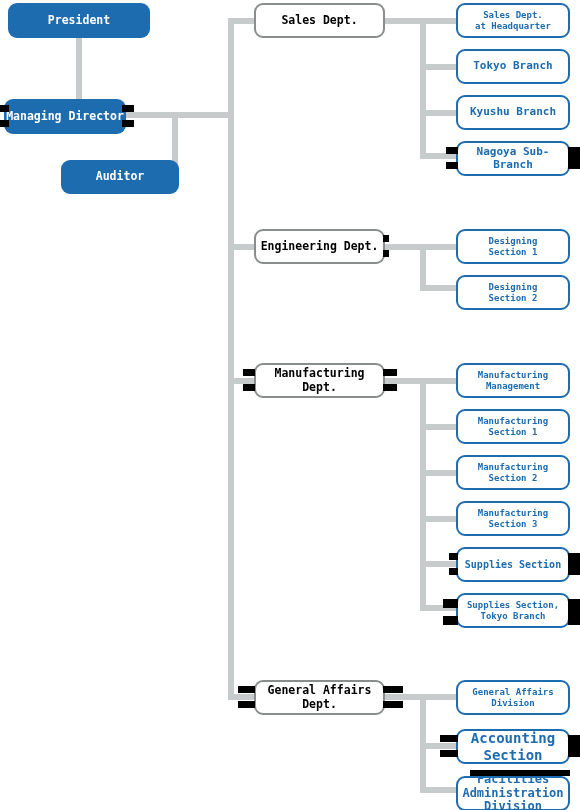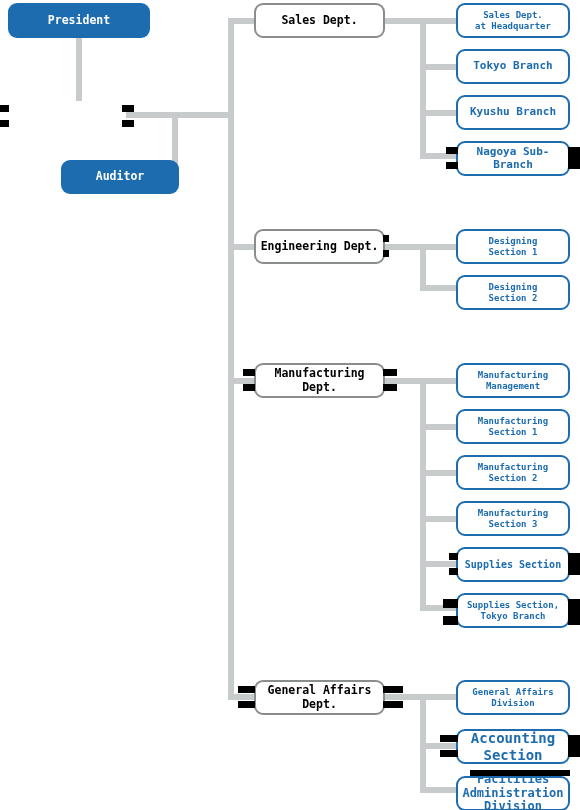--- a/index.html
+++ b/index.html
@@ -116,20 +116,21 @@
   <div class="line" style="left:420px; top:605px; width:38px; height:6px;"></div>
 
   <div class="line" style="left:385px; top:694px; width:41px; height:6px;"></div>
   <div class="line" style="left:420px; top:694px; width:6px; height:99px;"></div>
   <div class="line" style="left:420px; top:694px; width:38px; height:6px;"></div>
   <div class="line" style="left:420px; top:743px; width:38px; height:6px;"></div>
   <div class="line" style="left:420px; top:787px; width:38px; height:6px;"></div>
 
   <div class="node exec" style="left:8px; top:3px; width:142px; height:35px;">President</div>
 
+  <div class="node exec" style="left:4px; top:99px; width:122px; height:35px;">Managing Director</div>
 
   <div class="node exec" style="left:33px; top:160px; width:118px; height:34px;margin-left:28px;">Auditor</div>
 
   <div class="node dept" style="left:254px; top:3px; width:131px; height:35px;">Sales Dept.</div>
 
   <div class="node dept" style="left:254px; top:363px; width:131px; height:35px;">Manufacturing Dept.</div>
 
   <div class="node dept" style="left:254px; top:229px; width:131px; height:35px;">Engineering Dept.</div>
 
   <div class="node dept" style="left:254px; top:680px; width:131px; height:35px;">General Affairs Dept.</div>

